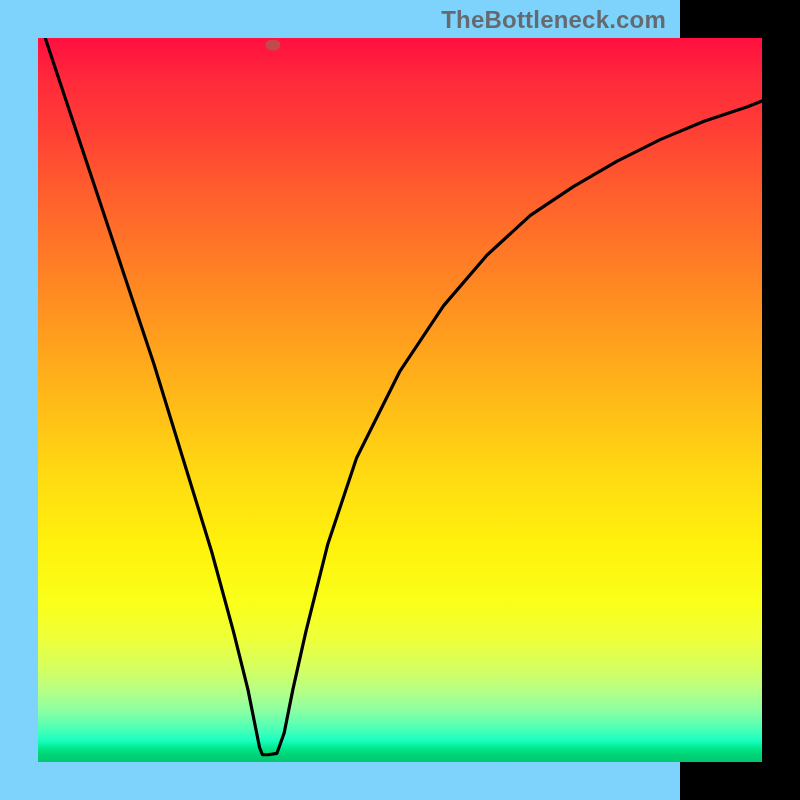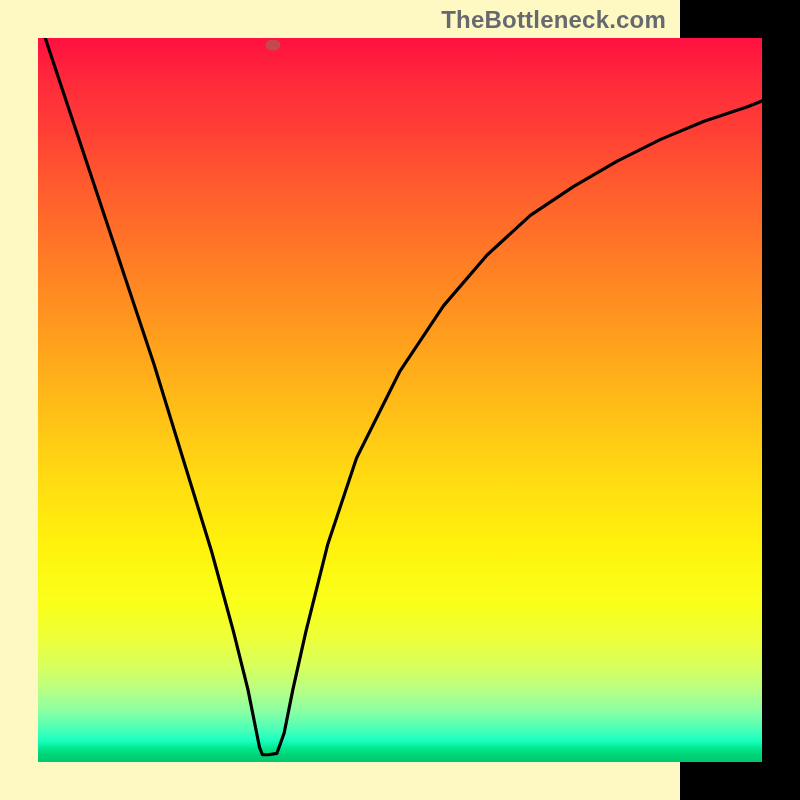--- a/index.html
+++ b/index.html
@@ -8,21 +8,21 @@
     width: 800px;
     height: 800px;
     background: #000;
     font-family: Arial, Helvetica, sans-serif;
     overflow: hidden;
   }
   .frame {
     position: relative;
     width: 680px;
     height: 800px;
-    background: #fef9c3;
+    background: #7dd3fc;
   }
   .plot {
     position: absolute;
     left: 38px;
     top: 38px;
     width: 724px;
     height: 724px;
     overflow: hidden;
   }
   .gradient {

